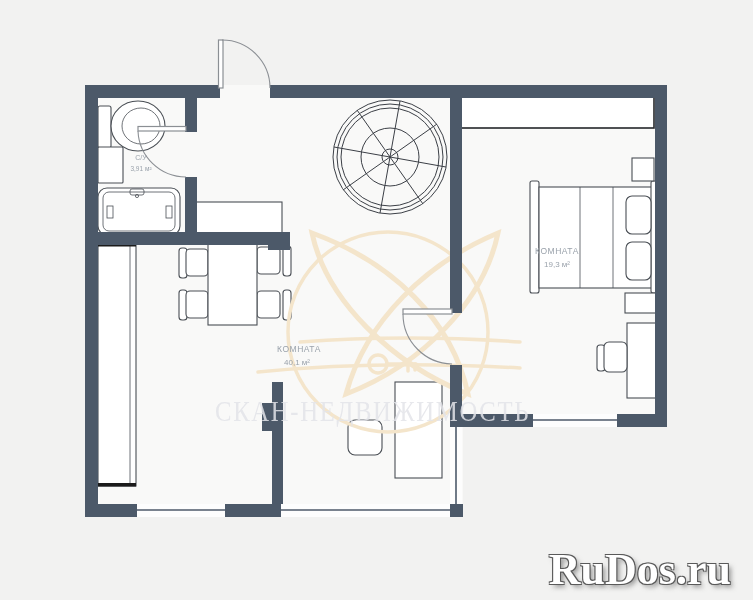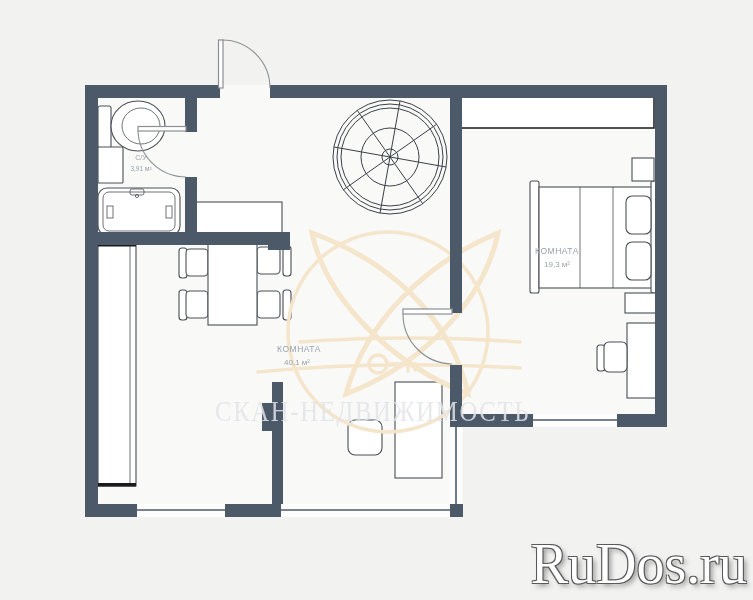--- a/index.html
+++ b/index.html
@@ -25,22 +25,22 @@
   .wm-text{
     fill:var(--watermark_text,#e6e7eb);opacity:.85;
     font-family:"Liberation Serif",serif;font-size:30px;letter-spacing:2px;
   }
   .room-label{fill:var(--label,#9aa2ab);text-anchor:middle;}
   .lbl-big{font-size:8.5px;letter-spacing:.5px;}
   .lbl-med{font-size:8px;}
   .lbl-sm{font-size:7px;}
   .lbl-xs{font-size:6.5px;}
   #rudos-logo{
-    position:absolute;right:6px;bottom:8px;
-    font-family:"Liberation Serif",serif;font-weight:normal;font-size:56px;line-height:1;
+    position:absolute;right:22px;bottom:8px;
+    font-family:"Liberation Serif",serif;font-weight:bold;font-size:44px;line-height:1;
     color:var(--logo_text,#fff);
     text-shadow:
       -1px -1px 0 var(--logo_outline,#5a5a5a),
        1px -1px 0 var(--logo_outline,#5a5a5a),
       -1px  1px 0 var(--logo_outline,#5a5a5a),
        1px  1px 0 var(--logo_outline,#5a5a5a),
        3px  3px 5px rgba(70,70,70,.55);
   }
 </style>
 </head>

